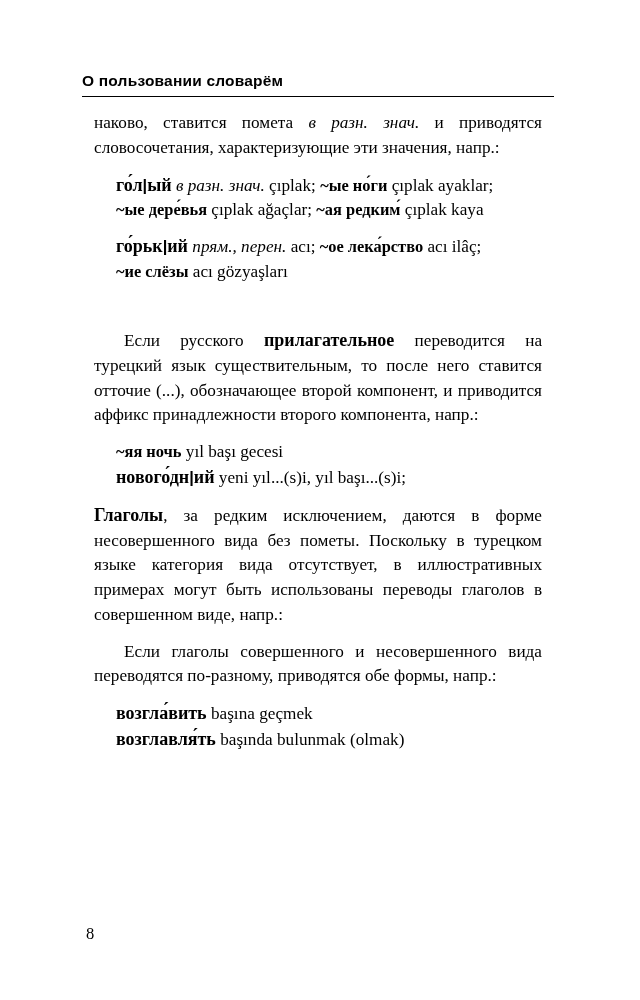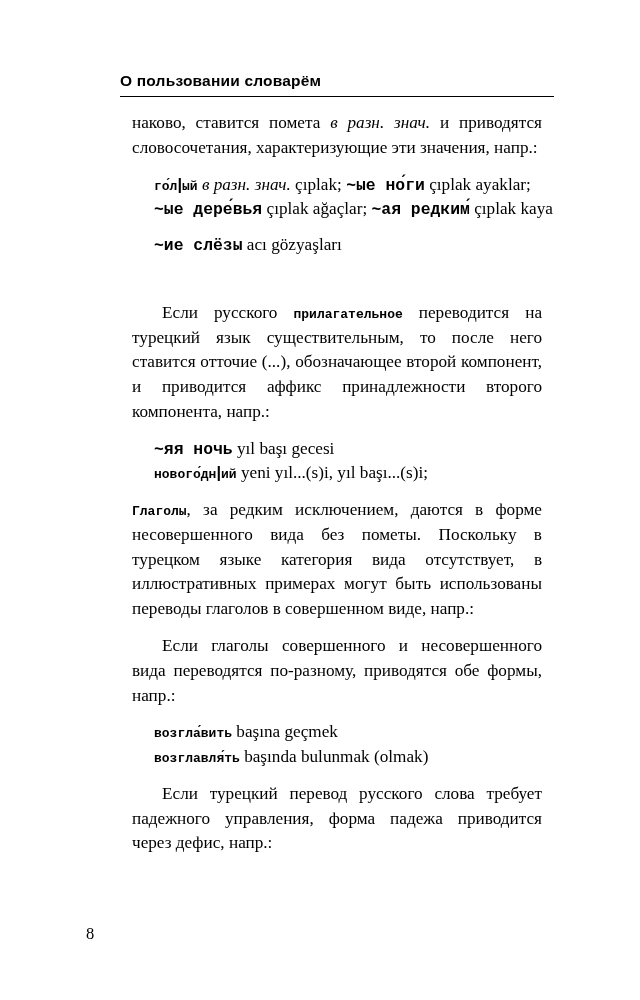--- a/index.html
+++ b/index.html
@@ -11,21 +11,21 @@
     height: 1000px;
     background: #ffffff;
     font-family: "Liberation Serif", serif;
     color: #000000;
   }
   .page {
     position: relative;
     width: 640px;
     height: 1000px;
     box-sizing: border-box;
-    padding: 72px 86px 0 120px;
+    padding: 72px 86px 0 82px;
   }
   .running-head {
     font-family: "Liberation Sans", sans-serif;
     font-weight: bold;
     font-size: 15.5px;
     letter-spacing: 0.2px;
     margin: 0 0 6px 0;
   }
   .rule {
     border: 0;
@@ -49,43 +49,43 @@
     margin-top: 11px;
     margin-bottom: 11px;
     padding-left: 34px;
     font-size: 17.2px;
     line-height: 1.44;
   }
   .entry .line {
     display: block;
   }
   .bold {
-    font-family: Liberation Mono, monospace;
+    font-family: Liberation Serif, serif;
     font-weight: bold;
-    font-size: 13px;
+    font-size: 18px;
   }
   .ital {
     font-style: italic;
   }
   .bar {
     font-family: "Liberation Sans", sans-serif;
     font-weight: bold;
     font-size: 16.4px;
   }
   .gap {
     height: 10px;
   }
   .folio {
     position: absolute;
     left: 86px;
     bottom: 56px;
     font-size: 16.5px;
   }
   .tilde {
-    font-family: Liberation Mono, monospace;
+    font-family: Liberation Serif, serif;
     font-weight: bold;
     font-size: 16.4px;
   }
 </style>
 </head>
 <body>
 
 <div class="page">
 
   <div class="running-head">О пользовании словарём</div>
@@ -93,20 +93,21 @@
 
   <p class="body"><span>наково, ставится помета </span><span class="ital">в разн. знач.</span><span> и приводятся словосочетания, характеризующие эти значения, напр.:</span></p>
 
   <div class="entry">
     <span class="line"><span class="bold">го́л</span><span class="bar">|</span><span class="bold">ый</span> <span class="ital">в разн. знач.</span><span> çıplak; </span><span class="tilde">~ые но́ги</span><span> çıplak ayaklar;</span></span>
     <span class="line"><span class="tilde">~ые дере́вья</span><span> çıplak ağaçlar; </span><span class="tilde">~ая редким́</span><span> çıplak kaya</span></span>
   </div>
 
 
   <div class="entry">
+    <span class="line"><span class="bold">го́рьк</span><span class="bar">|</span><span class="bold">ий</span> <span class="ital">прям., перен.</span><span> acı; </span><span class="tilde">~ое лека́рство</span><span> acı ilâç;</span></span>
     <span class="line"><span class="tilde">~ие слёзы</span><span> acı gözyaşları</span></span>
   </div>
 
   <div class="gap"></div>
 
 
   <div class="gap"></div>
 
   <p class="ind"><span>Если русского </span><span class="bold">прилагательное</span><span> переводится на турецкий язык существительным, то после него ставится отточие (...), обозначающее второй компонент, и приводится аффикс принадлежности второго компонента, напр.:</span></p>
 
@@ -118,17 +119,16 @@
   <p class="body"><span class="bold">Глаголы</span><span>, за редким исключением, даются в форме несовершенного вида без пометы. Поскольку в турецком языке категория вида отсутствует, в иллюстративных примерах могут быть использованы переводы глаголов в совершенном виде, напр.:</span></p>
 
 
   <p class="ind">Если глаголы совершенного и несовершенного вида переводятся по-разному, приводятся обе формы, напр.:</p>
 
   <div class="entry">
     <span class="line"><span class="bold">возгла́вить</span><span> başına geçmek</span></span>
     <span class="line"><span class="bold">возглавля́ть</span><span> başında bulunmak (olmak)</span></span>
   </div>
 
-  <p class="ind">Если турецкий перевод русского слова требует падежного управления, форма падежа приводится через дефис, напр.:</p>
 
   <div class="folio">8</div>
 
 </div>
 
 </body></html>

